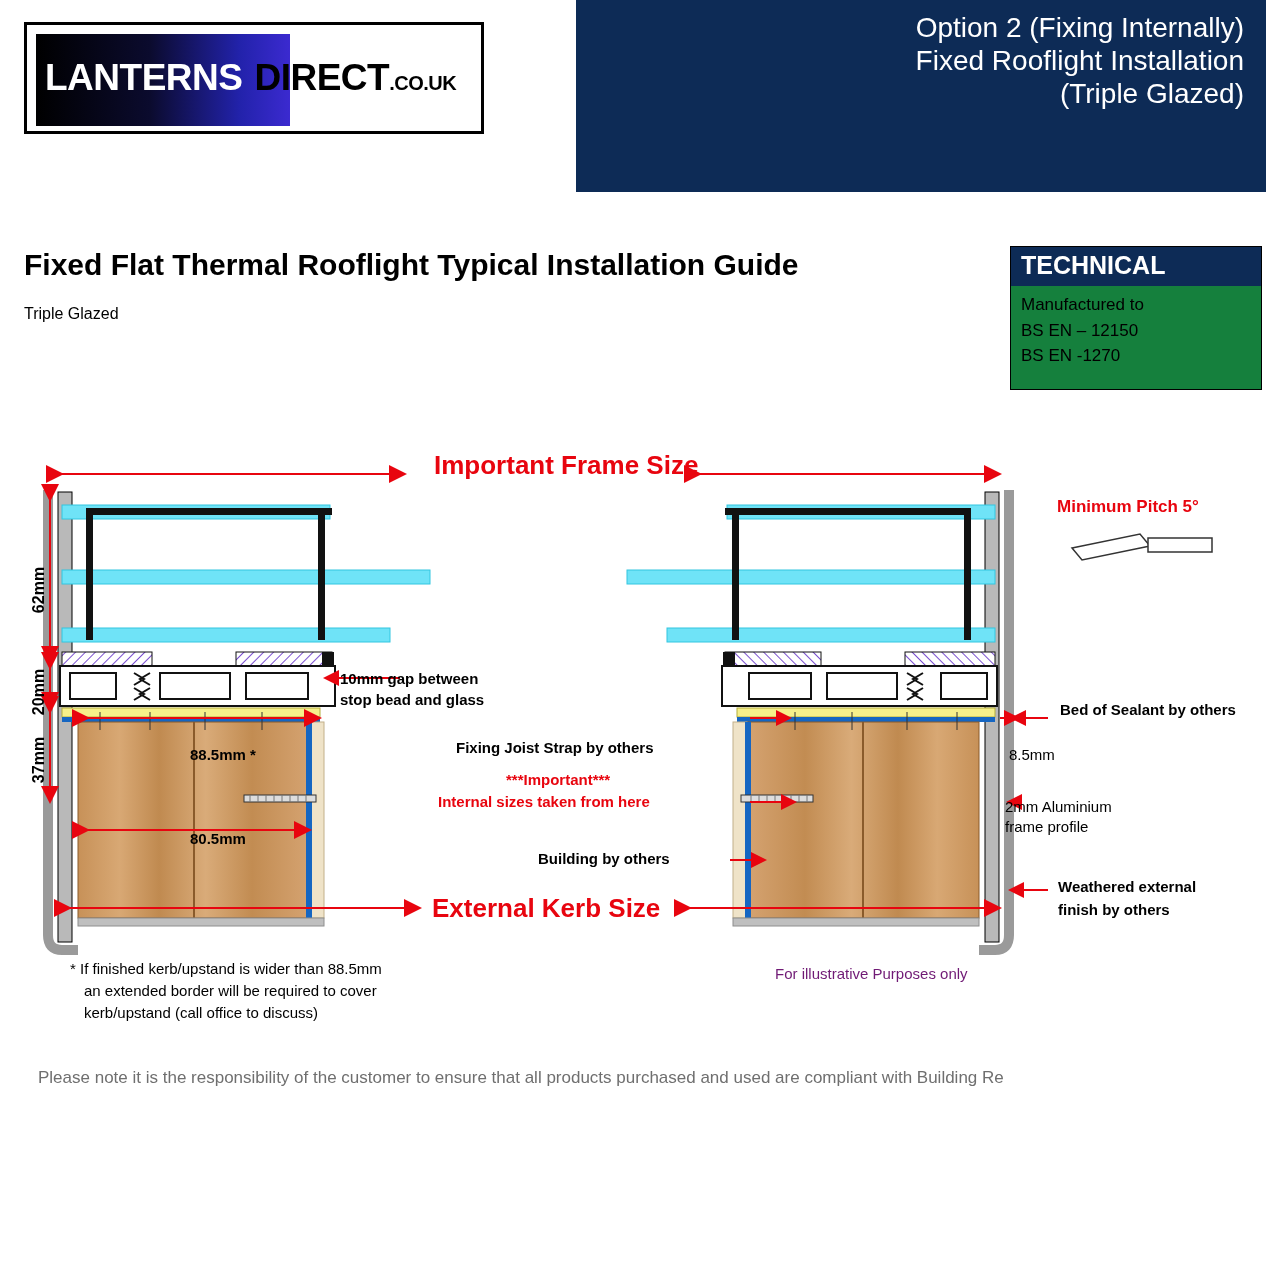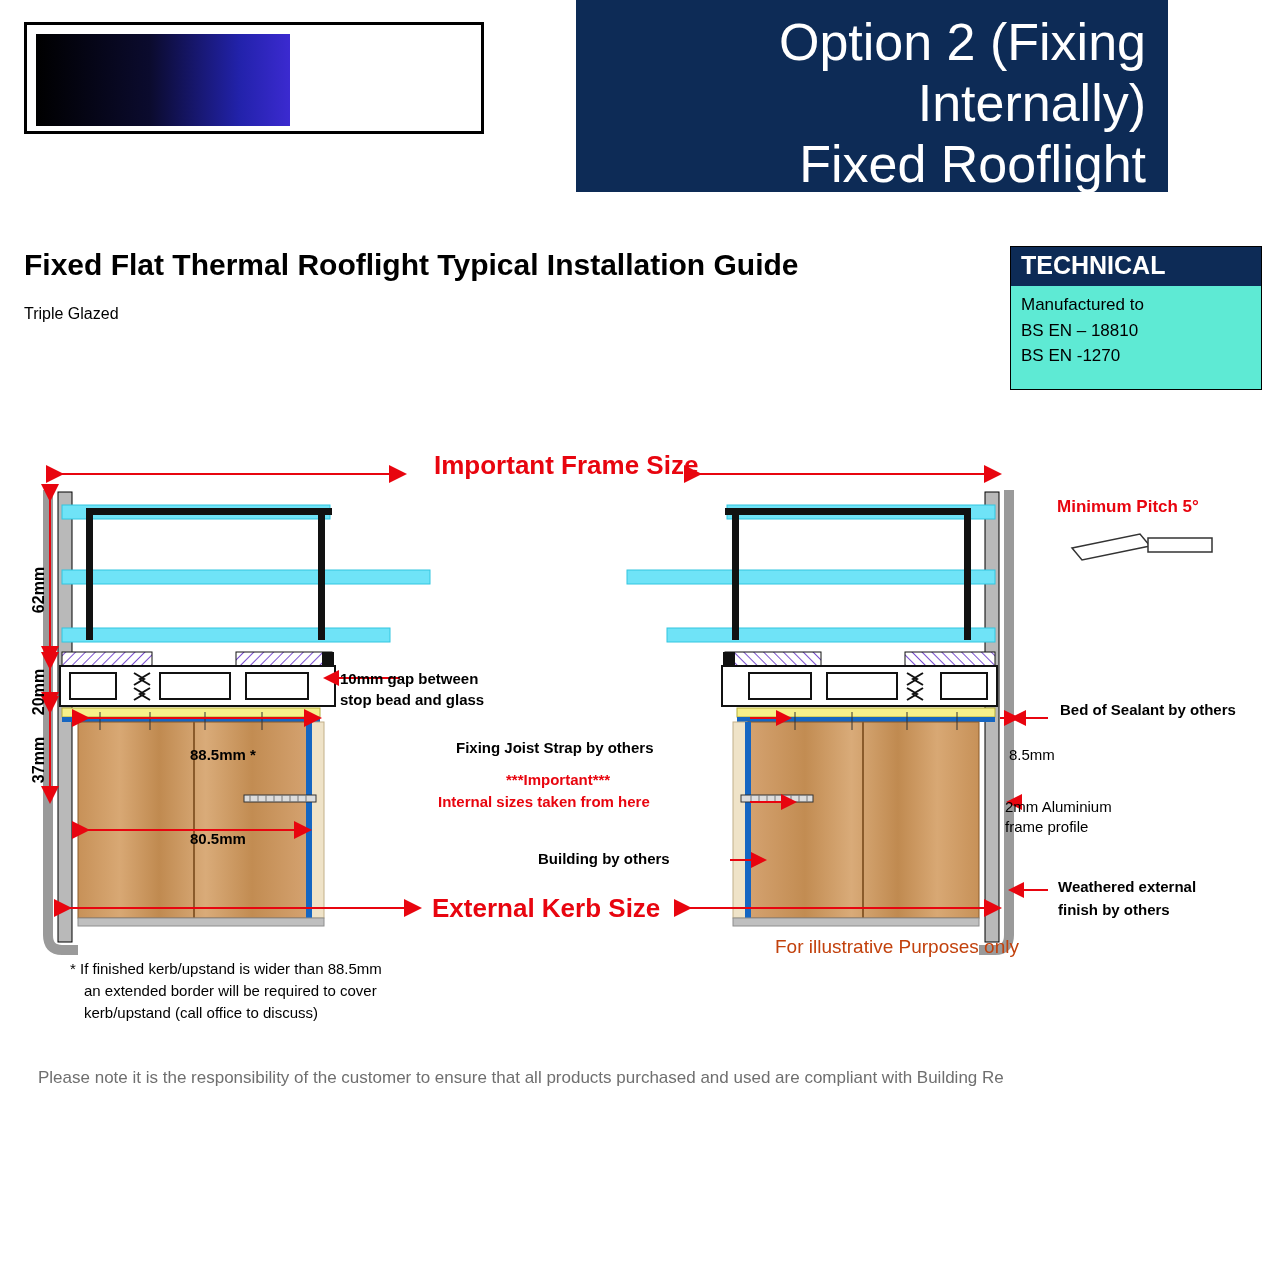--- a/index.html
+++ b/index.html
@@ -19,68 +19,71 @@
   }
   #logo-text{
     position:relative;z-index:2;width:100%;padding-left:18px;box-sizing:border-box;
     font-size:37px;font-weight:bold;letter-spacing:-0.5px;white-space:nowrap;
   }
   #logo-text .w1{color:#ffffff;}
   #logo-text .w2{color:#000000;margin-left:12px;}
   #logo-text .w3{color:#000000;font-size:20px;}
 
   #title-banner{
-    position:absolute;left:576px;top:0;width:592px;height:192px;
+    position:absolute;left:576px;top:0;width:690px;height:192px;
     background:#0d2b56;color:#fff;box-sizing:border-box;
     padding:12px 22px 0 0;text-align:right;
-    font-size:52px;line-height:1.17;font-weight:400;
+    font-size:28px;line-height:1.17;font-weight:400;
   }
 
   
   #guide-title{position:absolute;left:24px;top:248px;font-size:30px;font-weight:bold;}
   #guide-sub{position:absolute;left:24px;top:305px;font-size:16px;}
 
   
-  #tech-box{position:absolute;left:1010px;top:246px;width:252px;height:144px;border:1px solid #000;box-sizing:border-box;background:#5eead4;}
+  #tech-box{position:absolute;left:1010px;top:246px;width:252px;height:144px;border:1px solid #000;box-sizing:border-box;background:#15803d;}
   #tech-head{background:#0d2b56;color:#fff;font-size:25px;font-weight:bold;padding:4px 10px 6px 10px;}
   #tech-body{font-size:17px;padding:6px 10px;line-height:1.5;}
 
   
   #drawing{position:absolute;left:0;top:430px;width:1280px;height:600px;}
   #drawing svg{display:block;}
 
   .lbl{position:absolute;font-size:15px;font-weight:bold;}
   .lbl-red{color:#e8050f;}
   .lbl-blk{color:#000;}
   .big-red{position:absolute;color:#e8050f;font-weight:bold;font-size:26px;}
   #disclaimer{position:absolute;left:38px;top:1068px;font-size:17px;color:#6f6f6f;}
-  #illus{position:absolute;left:775px;top:936px;font-size:19px;color:#c2410c;}
+  #illus{position:absolute;left:775px;top:965px;font-size:15px;color:#701a75;}
   #star-note{position:absolute;left:70px;top:958px;font-size:15px;line-height:1.45;color:#000;}
 </style>
 </head>
 <body>
 
 <div id="logo-box">
   <div id="logo-grad"></div>
+  <div id="logo-text">
+    <span class="w1">LANTERNS</span><span class="w2">DIRECT</span><span class="w3">.CO.UK</span>
+  </div>
 </div>
 
 <div id="title-banner">
   <div>Option 2 (Fixing Internally)</div>
   <div>Fixed Rooflight Installation</div>
   <div>(Triple Glazed)</div>
 </div>
 
 <div id="guide-title">Fixed Flat Thermal Rooflight Typical Installation Guide</div>
 <div id="guide-sub">Triple Glazed</div>
 
 <div id="tech-box">
   <div id="tech-head">TECHNICAL</div>
   <div id="tech-body">
     <div>Manufactured to</div>
-    <div>BS EN – 18810</div>
+    <div>BS EN – 12150</div>
     <div>BS EN -1270</div>
   </div>
 </div>
 
 <div id="drawing">
 <svg width="1280" height="600" viewBox="0 0 1280 600" xmlns="http://www.w3.org/2000/svg">
   <defs>
     <marker id="ar" markerWidth="9" markerHeight="9" refX="8" refY="4.5" orient="auto">
       <path d="M0,0 L9,4.5 L0,9 z" fill="#e8050f"></path>
     </marker>

